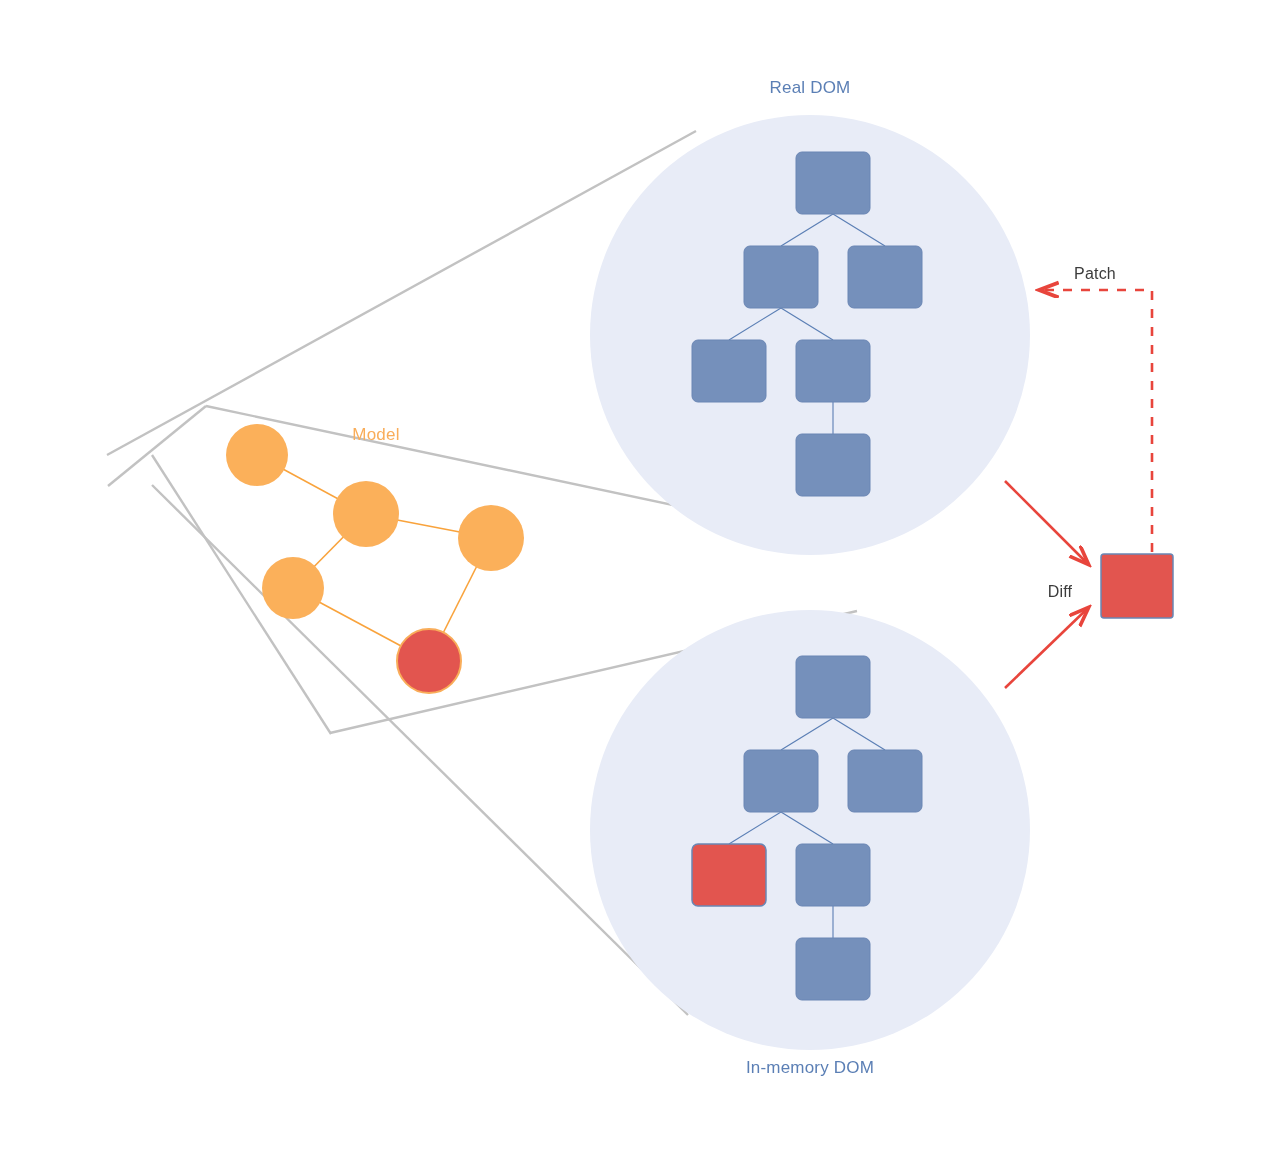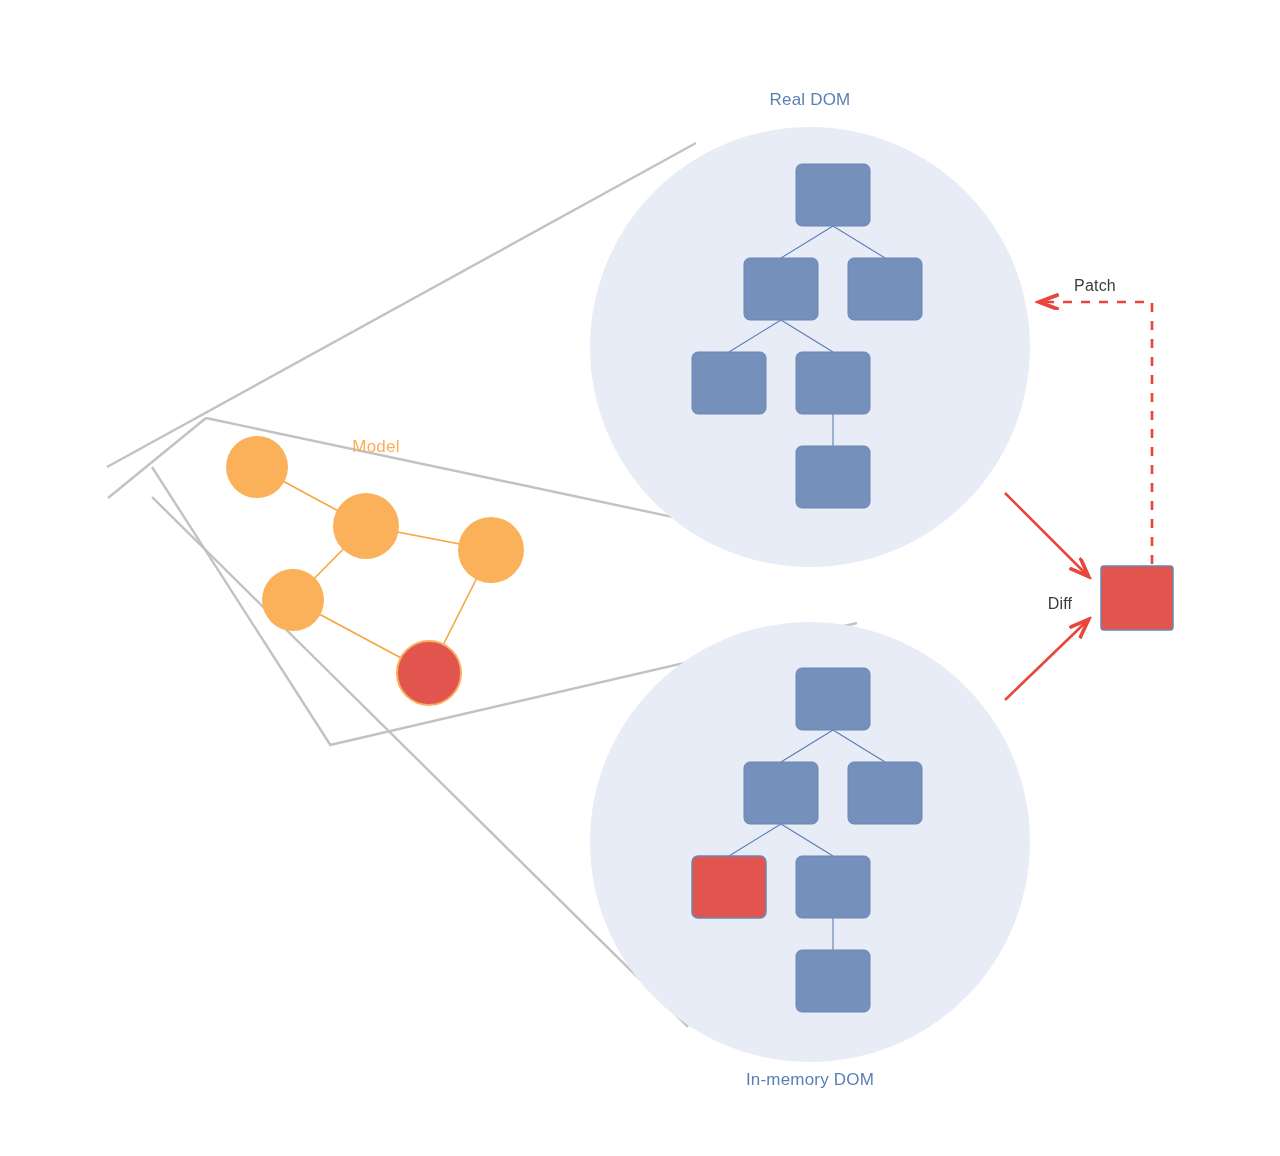--- a/index.html
+++ b/index.html
@@ -10,21 +10,20 @@
   body {
     width: 1280px;
     height: 1156px;
     font-family: "Liberation Sans", sans-serif;
     overflow: hidden;
   }
   #diagram-root {
     position: relative;
     width: 1280px;
     height: 904px;
-    margin-top: 12px;
   }
   svg.canvas {
     display: block;
     width: 1280px;
     height: 1156px;
   }
   .label-blue {
     font-family: "Liberation Sans", sans-serif;
     font-size: 17px;
     fill: #5b7fb5;

